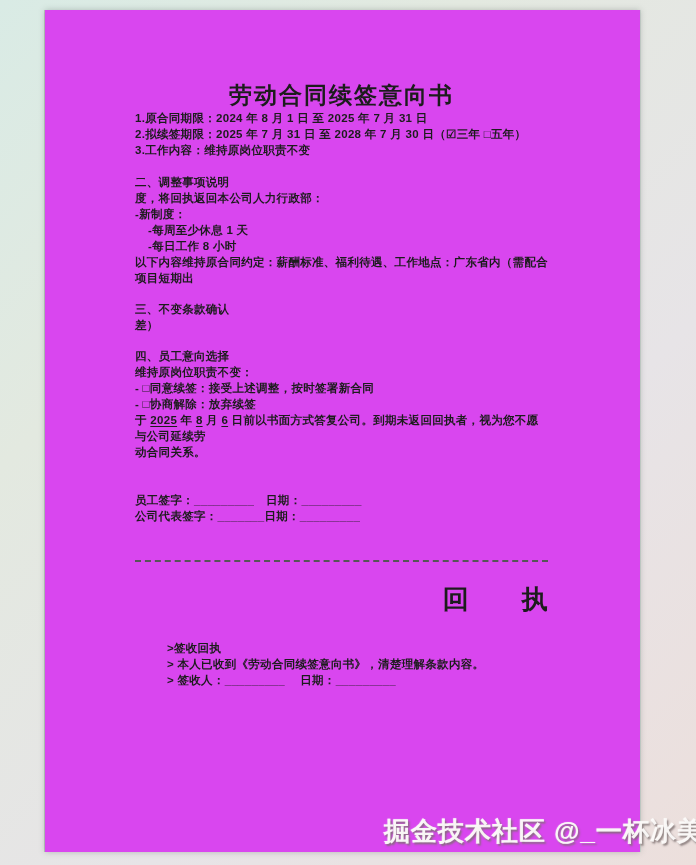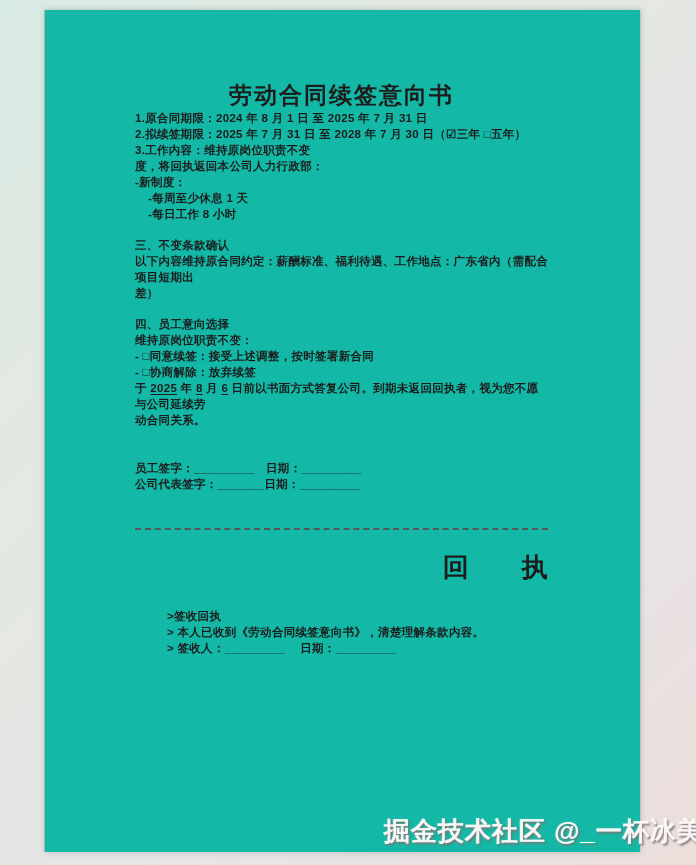--- a/index.html
+++ b/index.html
@@ -3,21 +3,21 @@
 <meta charset="utf-8">
 <style>
   html,body{margin:0;padding:0;}
   body{
     width:696px;height:865px;position:relative;overflow:hidden;
     font-family:"Liberation Sans",sans-serif;
     background:linear-gradient(135deg,#d9ebe5 0%,#e3e9e0 30%,#e7e4e7 65%,#ecdfdc 100%);
   }
   .page{
     position:absolute;left:45px;top:10px;width:595px;height:842px;
-    background:#14b8a6;
+    background:#d946ef;
     box-shadow:0 0 6px rgba(90,100,95,.35), -1px 0 0 #b9c4bf, 1px 0 0 #cfd8d2;
   }
   .content{
     position:absolute;left:90px;top:0;width:413px;
     color:#1c1c1c;font-weight:bold;font-size:11.5px;line-height:16px;
     letter-spacing:.3px;
   }
   .doc-title{
     margin-top:70px;height:30px;line-height:30px;
     text-align:center;font-size:23px;font-weight:bold;letter-spacing:2px;
@@ -51,27 +51,28 @@
 
 <div class="page">
   <div class="content">
 
     <div class="doc-title">劳动合同续签意向书</div>
 
     <div class="line">1.原合同期限：2024 年 8 月 1 日  至  2025 年 7 月 31 日</div>
     <div class="line">2.拟续签期限：2025 年 7 月 31 日  至  2028 年 7 月 30 日（☑三年  □五年）</div>
     <div class="line">3.工作内容：维持原岗位职责不变</div>
 
+    <div class="line mt-blank">二、调整事项说明</div>
     <div class="line">度，将回执返回本公司人力行政部：</div>
     <div class="line">-新制度：</div>
     <div class="line ind">-每周至少休息 1 天</div>
     <div class="line ind">-每日工作 8 小时</div>
 
+    <div class="line">以下内容维持原合同约定：薪酬标准、福利待遇、工作地点：广东省内（需配合项目短期出</div>
     <div class="line mt-sec">三、不变条款确认</div>
-    <div class="line">以下内容维持原合同约定：薪酬标准、福利待遇、工作地点：广东省内（需配合项目短期出</div>
     <div class="line">差）</div>
 
     <div class="line mt-sec">四、员工意向选择</div>
     <div class="line">维持原岗位职责不变：</div>
     <div class="line">- □同意续签：接受上述调整，按时签署新合同</div>
     <div class="line">- □协商解除：放弃续签</div>
 
     <div class="line"><span>于 </span><span class="u">2025</span><span> 年 </span><span class="u">8</span><span> 月 </span><span class="u">6</span><span> 日前以书面方式答复公司。到期未返回回执者，视为您不愿与公司延续劳</span></div>
     <div class="line">动合同关系。</div>
 

